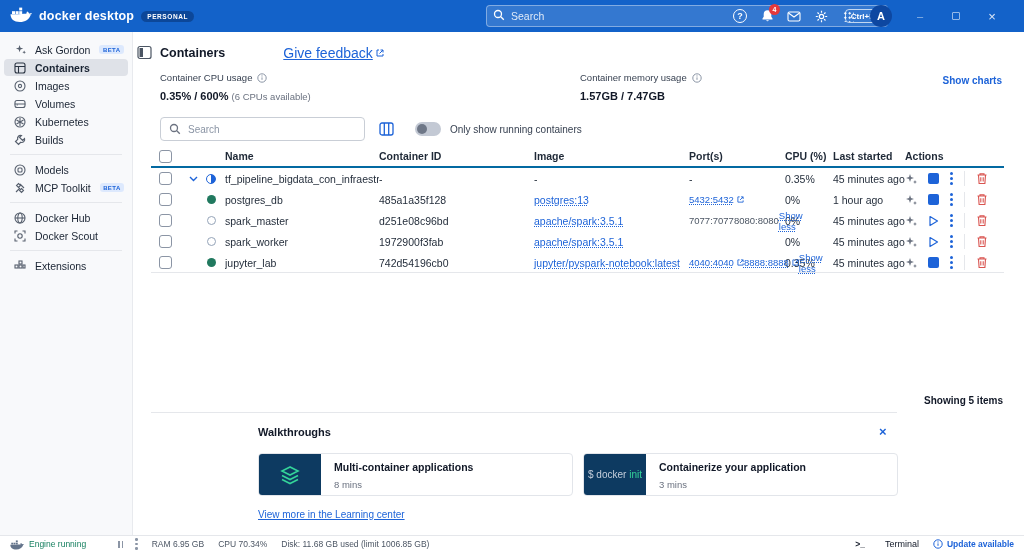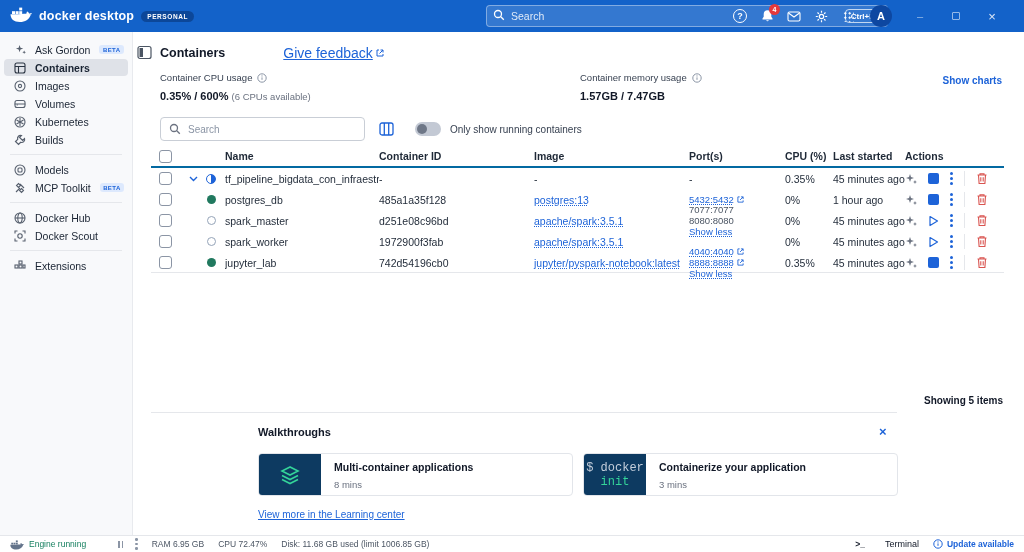--- a/index.html
+++ b/index.html
@@ -70,42 +70,42 @@
   .checkbox { display:block; width:13px; height:13px; border:1.5px solid #8b95a5; border-radius:3px; background:#fff; cursor:pointer; }
   .td-gutter { display:flex; align-items:center; justify-content:flex-end; gap:8px; padding-right:9px; height:21px; }
   .status-running { width:9px; height:9px; border-radius:50%; background:#21795f; }
   .status-stopped { width:9px; height:9px; border-radius:50%; border:1.5px solid #94a3b8; background:#fff; }
   .status-partial { width:10px; height:10px; border-radius:50%; border:1.5px solid #1d63d8; background:linear-gradient(90deg, #fff 50%, #1d63d8 50%); }
   .td-name { white-space:nowrap; overflow:hidden; }
   .name-trunc { border-bottom:1px dashed #9aa3b2; padding-bottom:1px; }
   .blue-link { color:#1d63d8; text-decoration:underline dotted; cursor:pointer; }
   .td-cpu { text-align:left; padding-right:6px; }
   .td-ports { position:relative; z-index:2; display:flex; align-items:center; height:21px; }
-  .ports-multi { display:flex; flex-direction:column; line-height:11px; margin:-6px 0; background:transparent; }
+  .ports-multi { display:flex; flex-direction:row; line-height:11px; margin:-6px 0; background:transparent; }
   .port-line { font-size:9.5px; color:#4b5563; display:flex; align-items:center; gap:3px; }
   .port-link { font-size:9.5px; }
   .show-less { font-size:9.5px; }
   .td-actions { display:flex; align-items:center; gap:11px; }
   .stop-btn { width:11px; height:11px; background:#1d63d8; border-radius:2px; cursor:pointer; }
   .kebab { display:inline-flex; flex-direction:column; gap:2px; cursor:pointer; }
   .kebab i { width:3px; height:3px; border-radius:50%; background:#1d63d8; }
   .act-divider { width:1px; height:15px; background:#e5e7eb; }
   .icon-btn { display:flex; align-items:center; cursor:pointer; }
 
   .summary { position:absolute; right:21px; top:363px; font-size:10px; font-weight:700; color:#111827; }
   .walk-divider { position:absolute; left:18px; top:380px; width:746px; height:1px; background:#e5e7eb; }
 
   
   .walk-title { position:absolute; left:125px; top:394px; font-size:11px; font-weight:700; color:#111827; }
   .walk-close { position:absolute; left:746px; top:392px; color:#1d63d8; font-size:13px; font-weight:700; cursor:pointer; }
   .walk-close::after { content:"×"; }
   .walk-cards { position:absolute; left:125px; top:421px; display:flex; gap:10px; }
   .walk-card { width:315px; height:43px; border:1px solid #e2e5ea; border-radius:4px; background:#fff; display:flex; overflow:hidden; cursor:pointer; }
   .walk-tile { width:62px; height:100%; background:#0d3a61; display:flex; align-items:center; justify-content:center; flex-shrink:0; }
-  .tile-code { font-family:Liberation Mono, monospace; font-size:12px;text-align:center; }
+  .tile-code { font-family:Liberation Sans, sans-serif; font-size:10px; }
   .tile-code .pfx { color:#c4cedb; } .tile-code .acc { color:#34d399; }
   .walk-body { padding:7px 0 0 13px; }
   .walk-card-title { font-size:10.5px; font-weight:700; color:#111827; }
   .walk-card-dur { font-size:9.5px; color:#6b7280; margin-top:6px; }
   .more-link { position:absolute; left:125px; top:477px; font-size:10px; color:#1d63d8; text-decoration:underline; cursor:pointer; }
 
   
   .statusbar { position:absolute; left:0; bottom:0; width:1024px; height:17px; background:#fff; border-top:1px solid #e5e7eb; display:flex; align-items:center; padding:0 10px; font-size:8.5px; color:#4b5563; }
   .engine-label { color:#157f5f; margin-left:5px; }
   .pause-icon { display:flex; gap:2px; margin-left:32px; cursor:pointer; }
@@ -652,21 +652,21 @@
     <span class="pause-icon">
         <i></i>
         <i></i>
       </span>
     <span class="kebab sb-kebab">
         <i></i>
         <i></i>
         <i></i>
       </span>
     <span class="sb-metric">RAM 6.95 GB</span>
-    <span class="sb-metric">CPU 72.47%</span>
+    <span class="sb-metric">CPU 70.34%</span>
     <span class="sb-metric">Disk: 11.68 GB used (limit 1006.85 GB)</span>
     <span class="sb-right">
       <span class="terminal-item">
         <span class="terminal-icon"></span>
         <span>Terminal</span>
       </span>
       <span class="update-item">
         <svg width="10" height="10" viewBox="0 0 10 10" fill="none" stroke="#1d63d8" stroke-width="1">
             <circle cx="5" cy="5" r="4.2"></circle>
             <path d="M5 4.4v2.4"></path>

